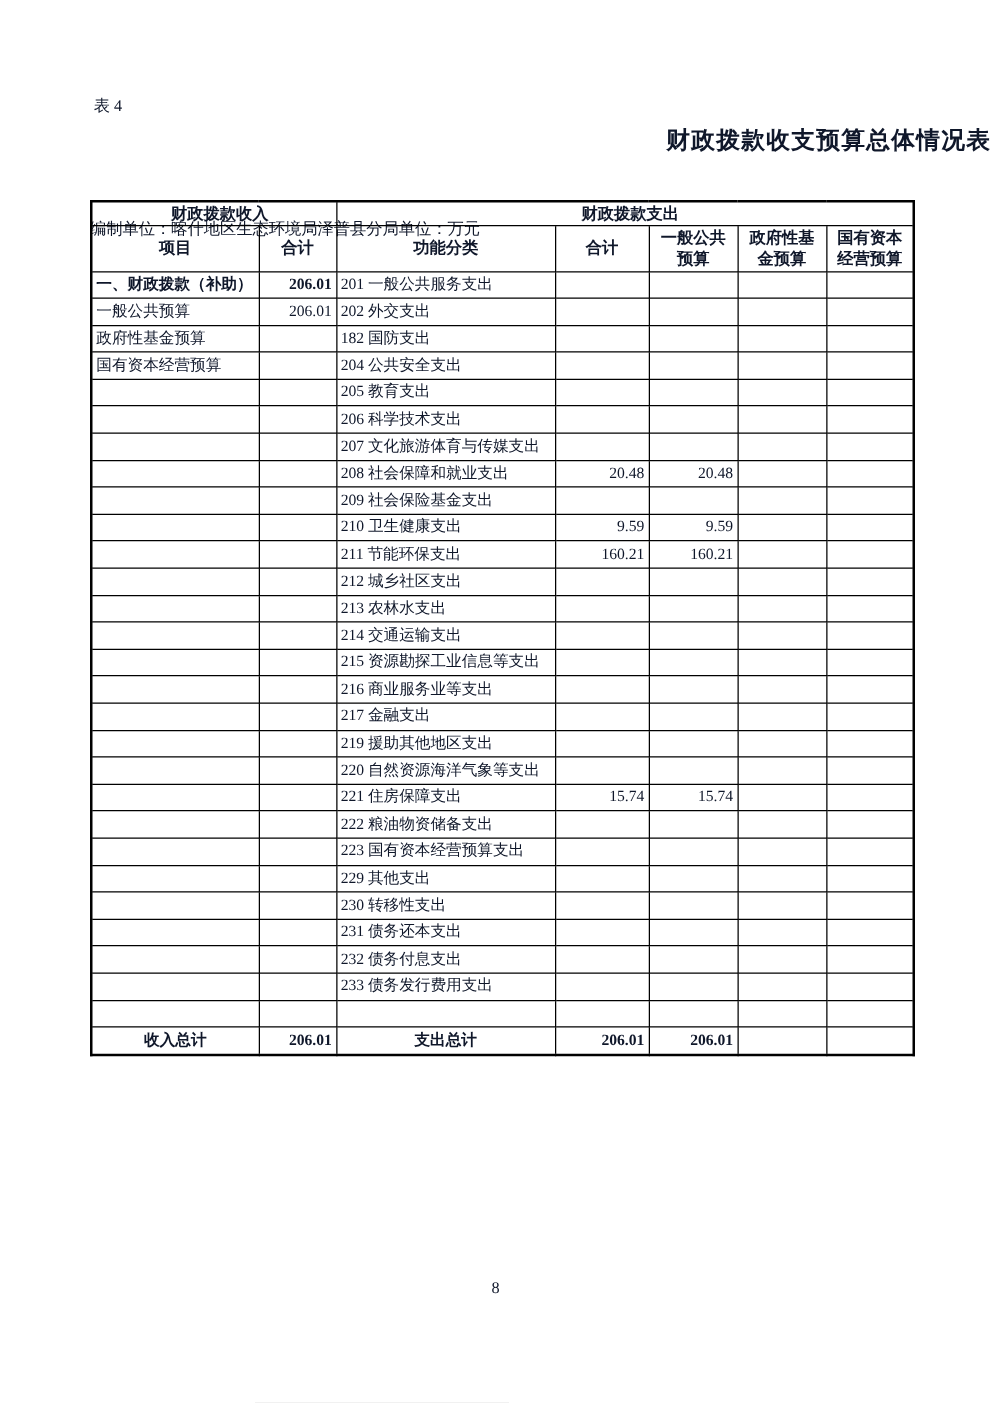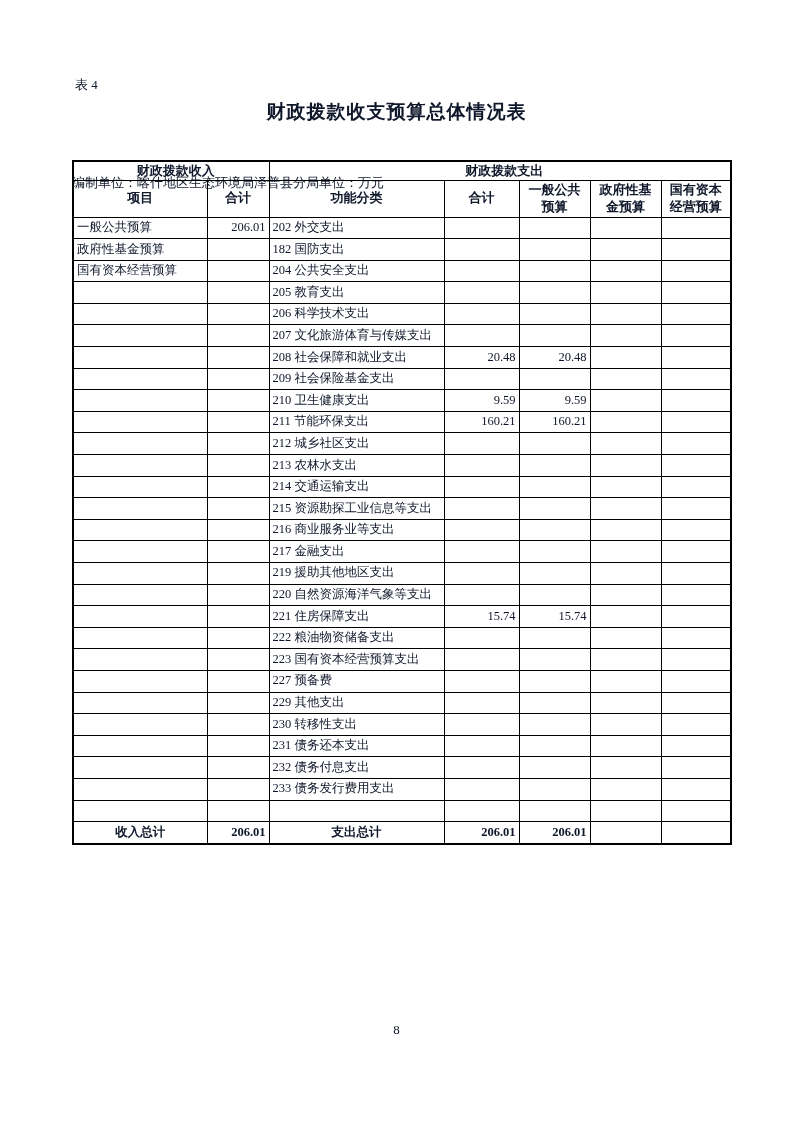--- a/index.html
+++ b/index.html
@@ -18,21 +18,21 @@
     left: 75px;
     top: 76px;
     font-size: 13px;
   }
   .doc-title {
     position: absolute;
     left: 0;
     top: 99px;
     width: 100%;
     margin: 0;
-    text-align: center;
+    text-align: right;
     font-size: 19px;
     font-weight: bold;
     letter-spacing: 1px;
   }
   .meta-row {
     position: absolute;
     left: 72px;
     top: 138px;
     width: 658px;
     display: flex;
@@ -117,20 +117,29 @@
         <th>合计</th>
         <th>功能分类</th>
         <th>合计</th>
         <th>一般公共预算</th>
         <th>政府性基金预算</th>
         <th>国有资本经营预算</th>
       </tr>
     </thead>
     <tbody id="body-rows">
         <tr>
+          <td class="left bold">一、财政拨款（补助）</td>
+          <td class="num bold">206.01</td>
+          <td class="left">201 一般公共服务支出</td>
+          <td class="num"></td>
+          <td class="num"></td>
+          <td class="num"></td>
+          <td class="num"></td>
+        </tr>
+        <tr>
           <td class="left indent">一般公共预算</td>
           <td class="num">206.01</td>
           <td class="left">202 外交支出</td>
           <td class="num"></td>
           <td class="num"></td>
           <td class="num"></td>
           <td class="num"></td>
         </tr>
         <tr>
           <td class="left indent">政府性基金预算</td>
@@ -300,29 +309,20 @@
           <td class="left">222 粮油物资储备支出</td>
           <td class="num"></td>
           <td class="num"></td>
           <td class="num"></td>
           <td class="num"></td>
         </tr>
         <tr>
           <td class="left"></td>
           <td class="num"></td>
           <td class="left">223 国有资本经营预算支出</td>
-          <td class="num"></td>
-          <td class="num"></td>
-          <td class="num"></td>
-          <td class="num"></td>
-        </tr>
-        <tr>
-          <td class="left"></td>
-          <td class="num"></td>
-          <td class="left">227 预备费</td>
           <td class="num"></td>
           <td class="num"></td>
           <td class="num"></td>
           <td class="num"></td>
         </tr>
         <tr>
           <td class="left"></td>
           <td class="num"></td>
           <td class="left">229 其他支出</td>
           <td class="num"></td>

